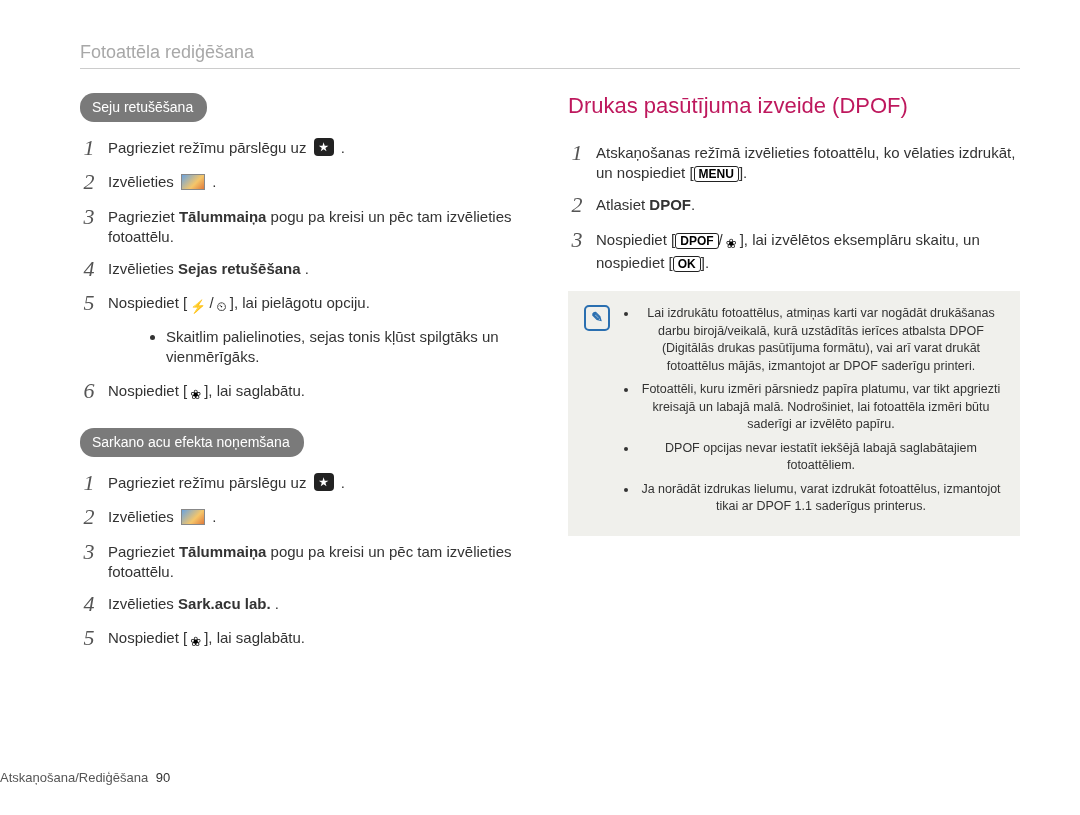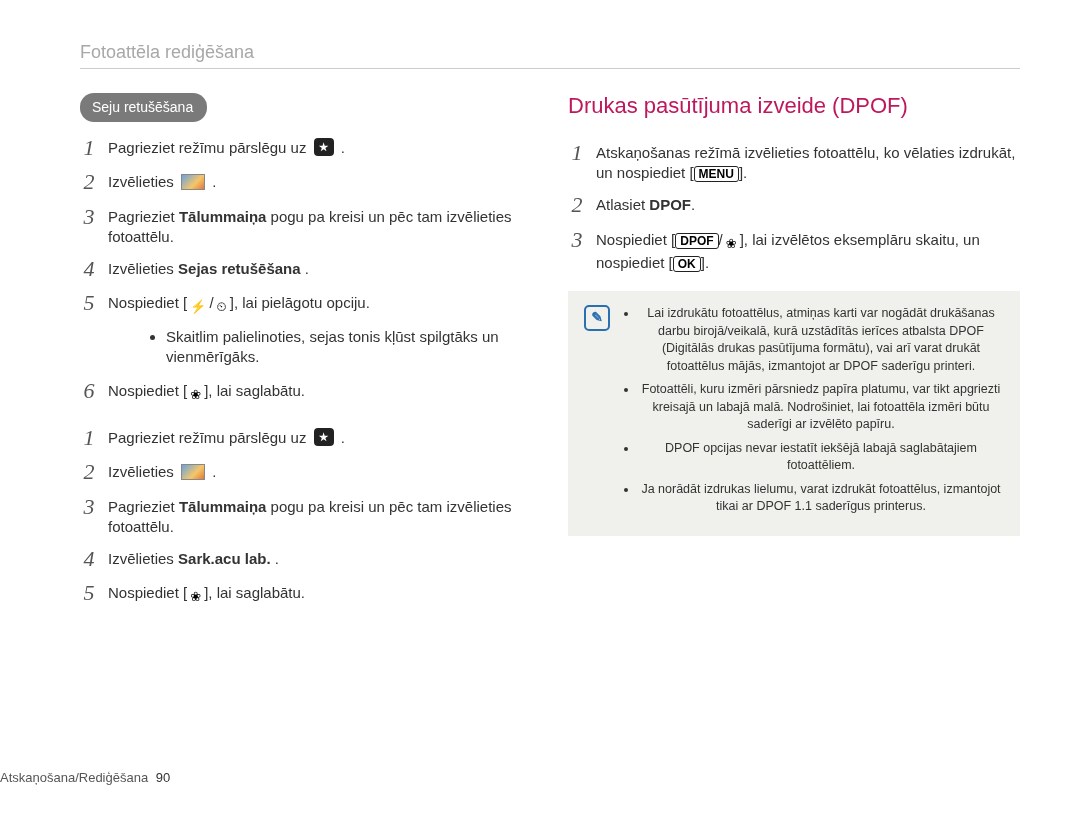--- a/index.html
+++ b/index.html
@@ -198,20 +198,21 @@
       </ul>
 
       <div class="step">
         <div class="num">6</div>
         <div class="step-body">
           <span>Nospiediet [</span><span class="ic ic-flower"></span><span>], lai saglabātu.</span>
         </div>
       </div>
 
       <div style="height:12px"></div>
+      <div class="pill">Sarkano acu efekta noņemšana</div>
 
       <div class="step">
         <div class="num">1</div>
         <div class="step-body">
           <span>Pagrieziet režīmu pārslēgu uz </span>
           <span class="ic ic-mode"></span>
           <span>.</span>
         </div>
       </div>
       <div class="step">

